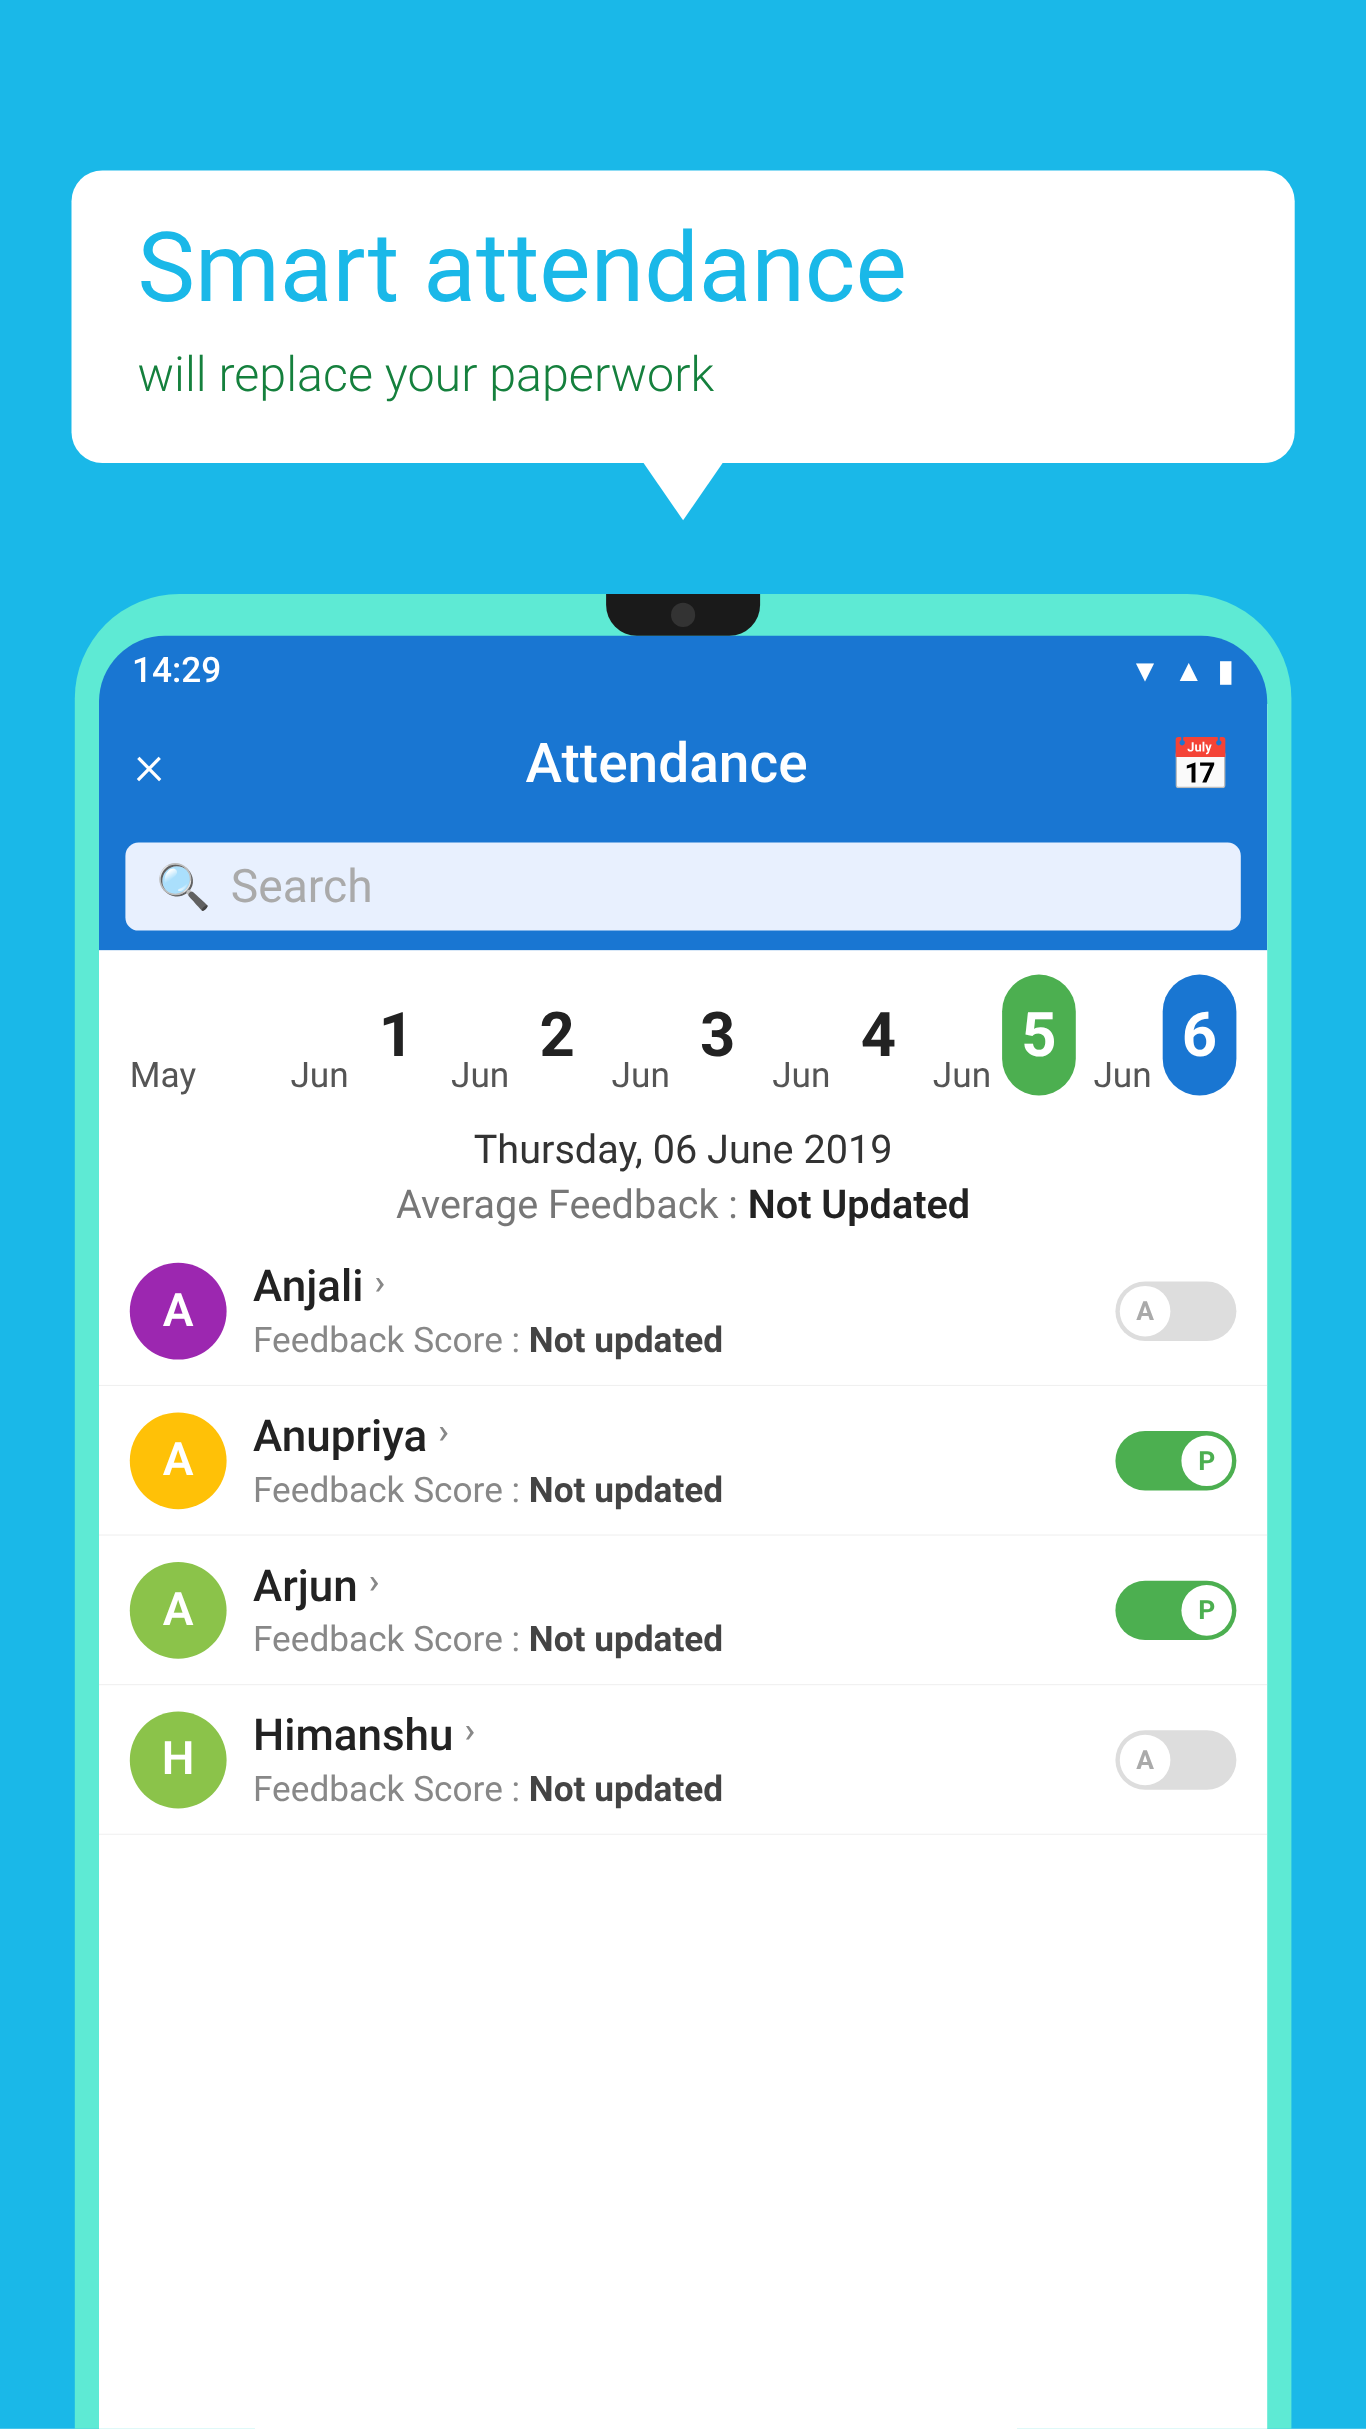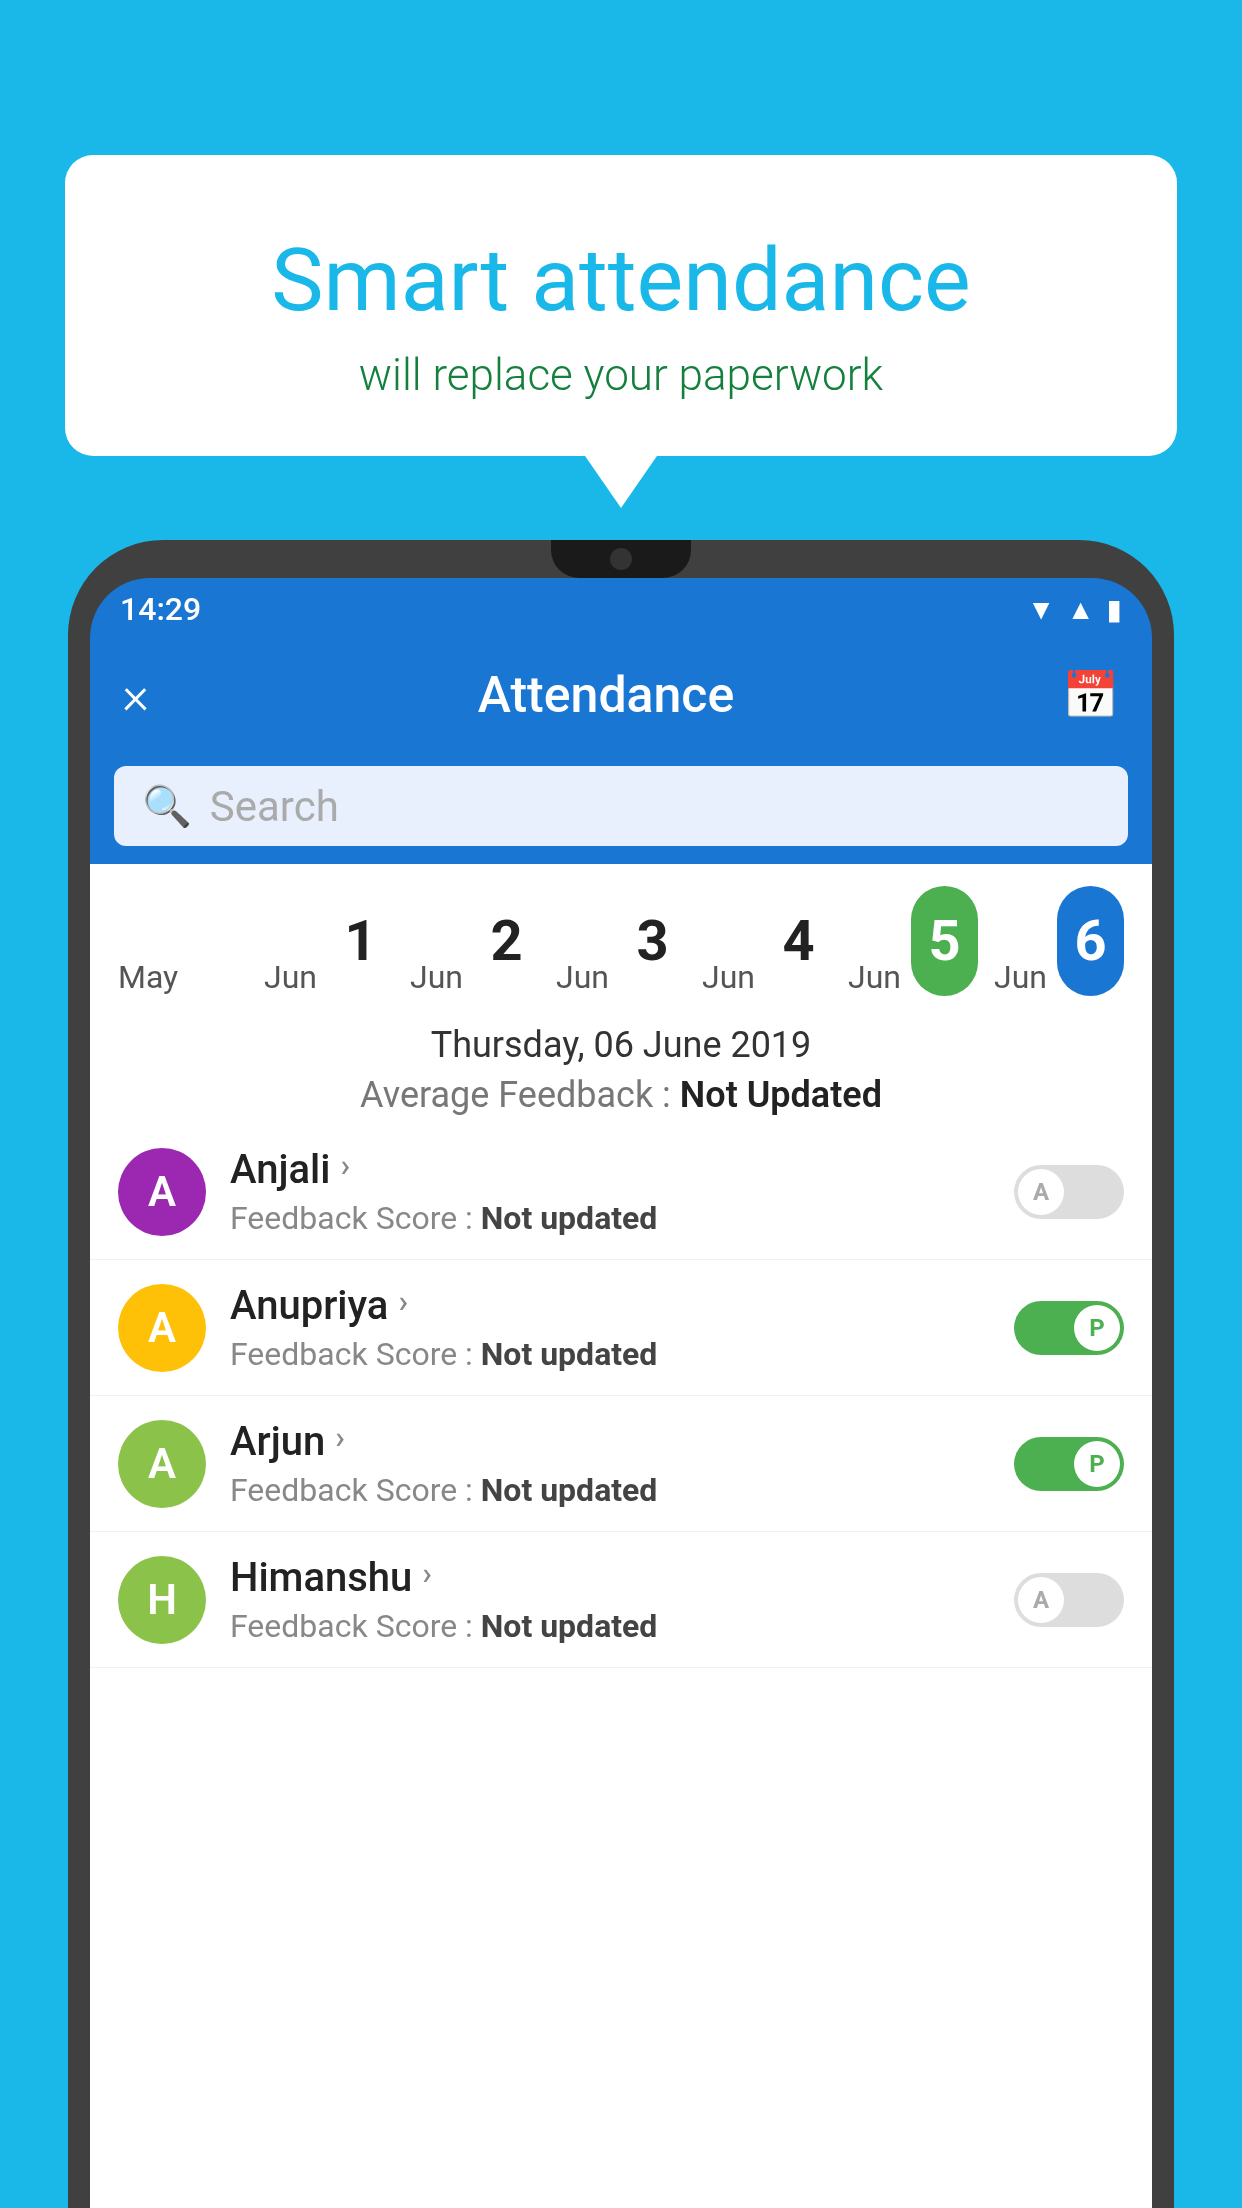--- a/index.html
+++ b/index.html
@@ -17,22 +17,21 @@
     .speech-bubble-container {
       position: absolute;
       top: 155px;
       left: 65px;
       right: 65px;
     }
 
     .speech-bubble {
       background: white;
       border-radius: 28px;
-      padding: 73px 60px 55px 60px;
-      text-align: center;
+      padding: 38px 60px 55px 60px;
       position: relative;
     }
 
     .speech-bubble::after {
       content: '';
       position: absolute;
       bottom: -52px;
       left: 50%;
       transform: translateX(-50%);
       width: 0;
@@ -55,21 +54,21 @@
       font-weight: 300;
     }
 
     
     .phone-frame {
       position: absolute;
       top: 540px;
       left: 68px;
       right: 68px;
       bottom: 0;
-      background: #404040;
+      background: #5eead4;
       border-radius: 95px 95px 0 0;
       padding: 38px 22px 0;
     }
 
     
     .phone-notch {
       position: absolute;
       top: 0;
       left: 50%;
       transform: translateX(-50%);

